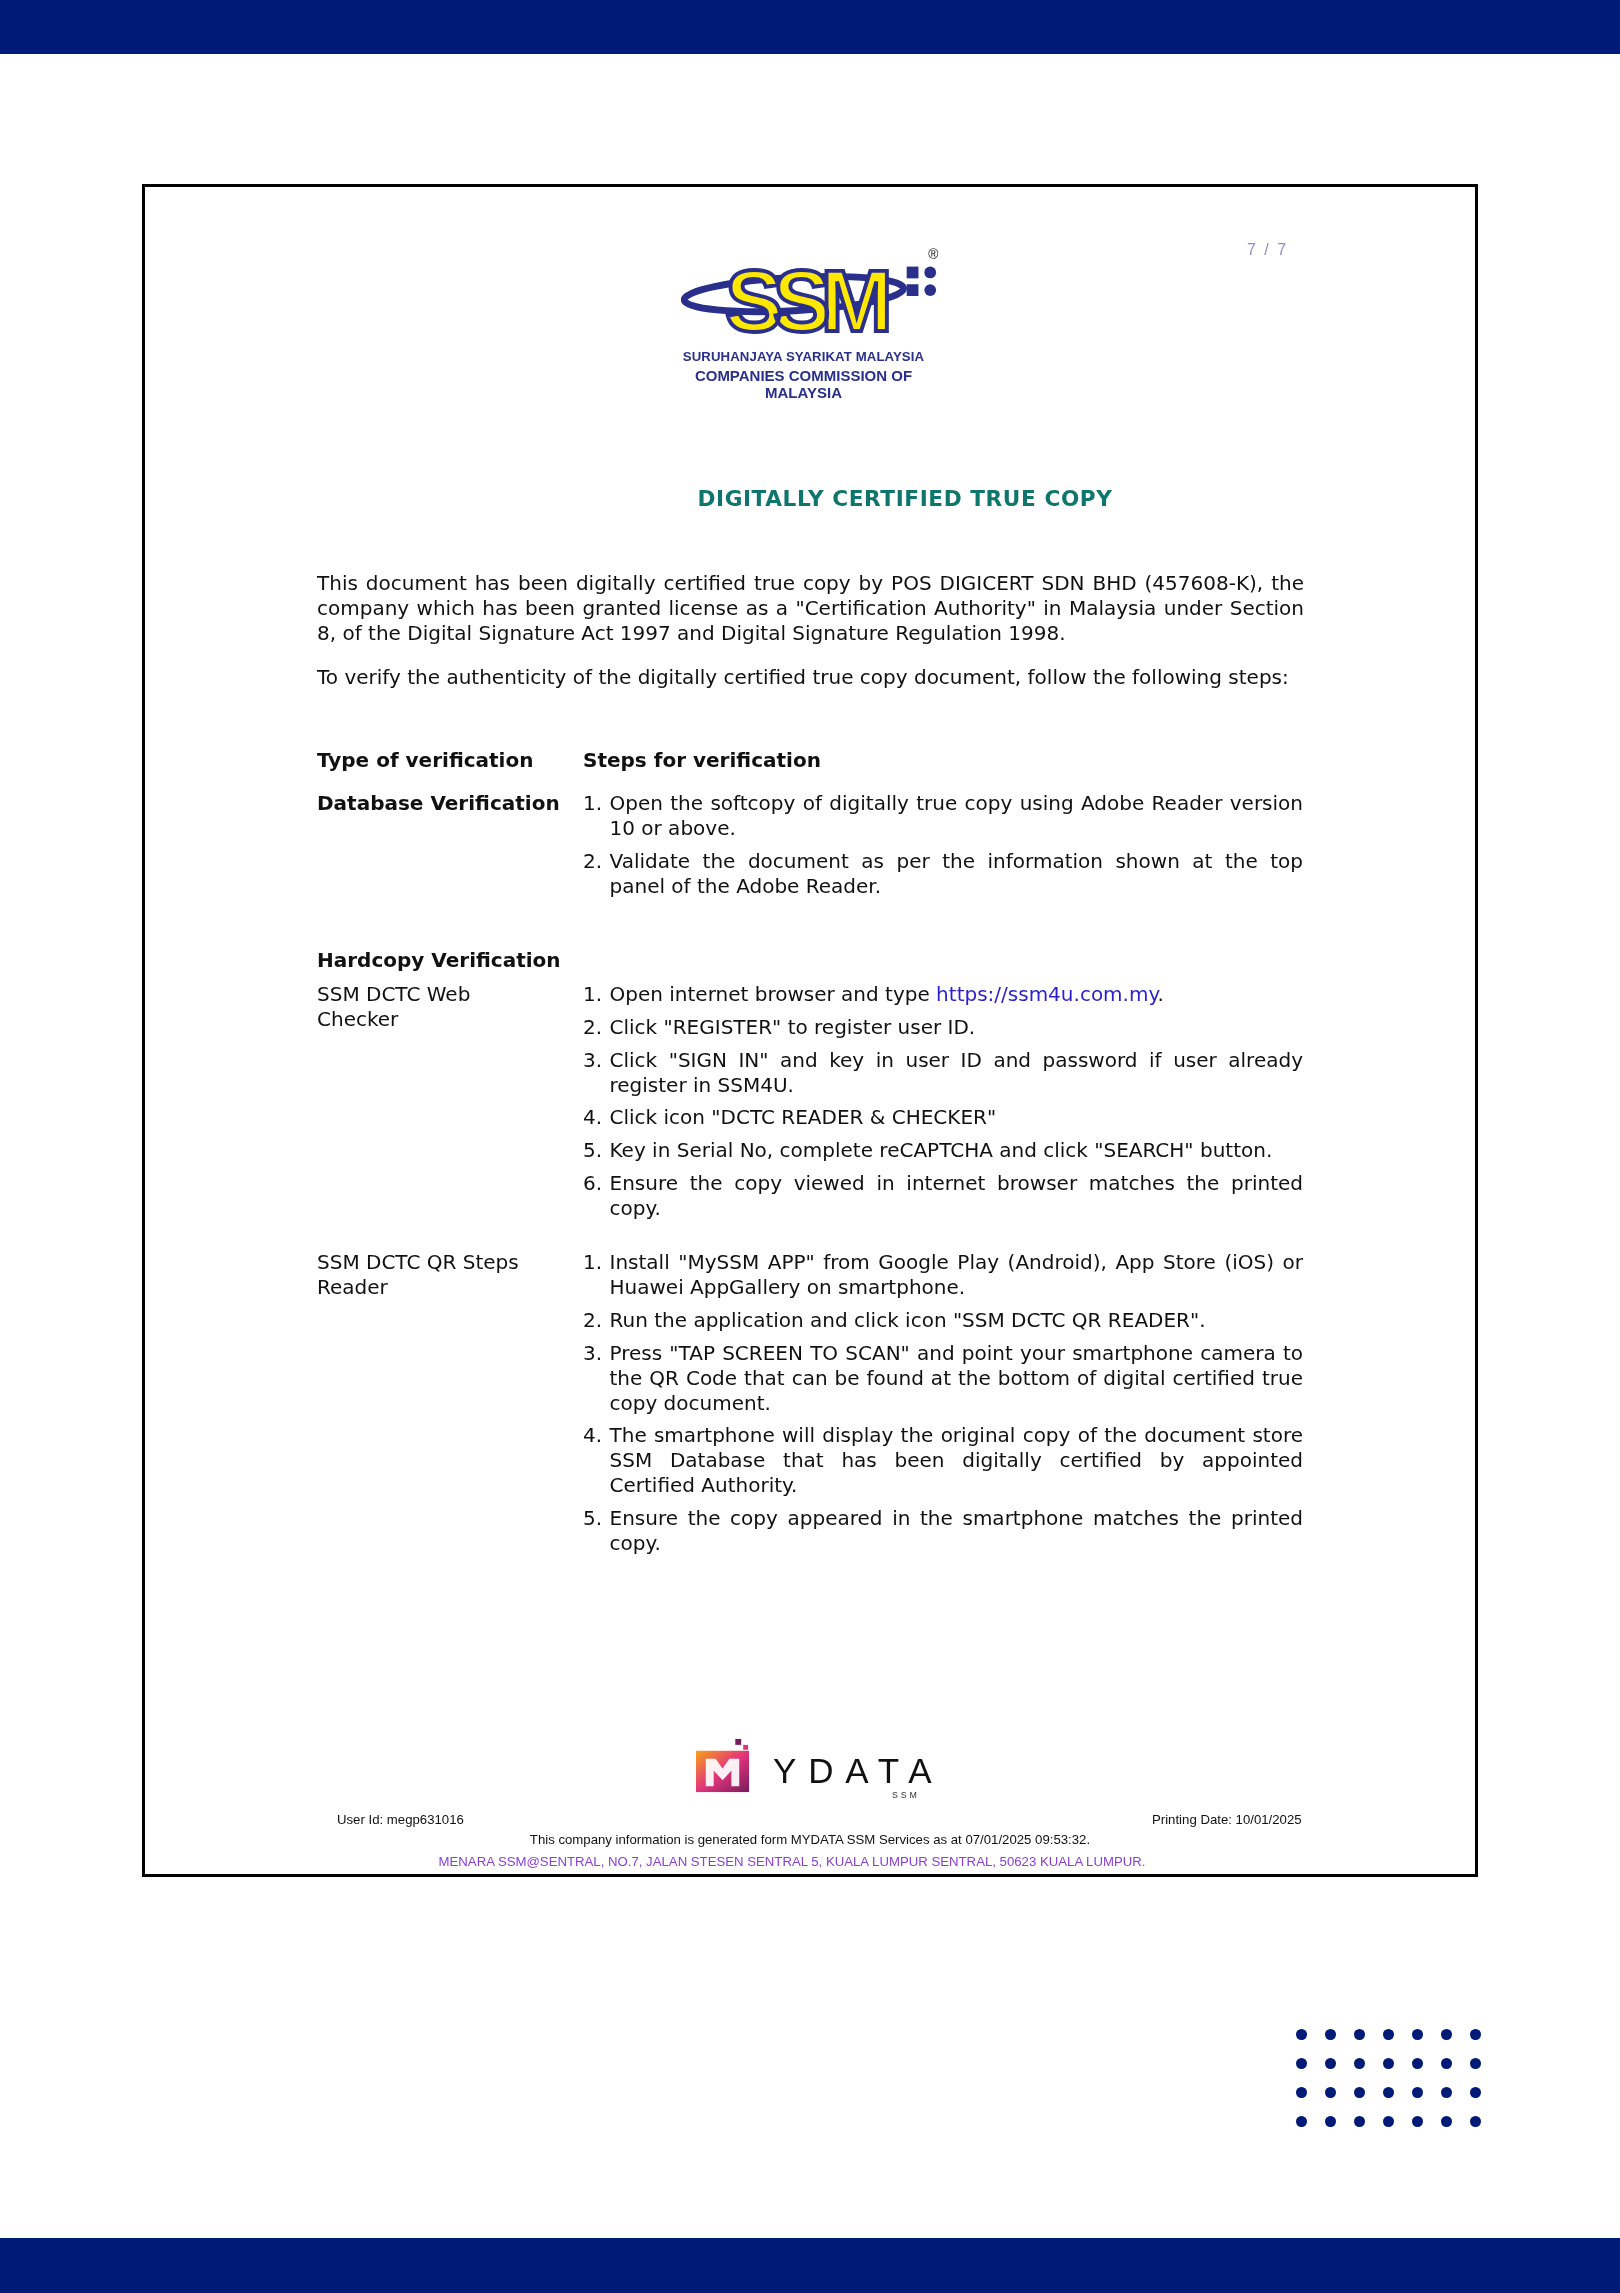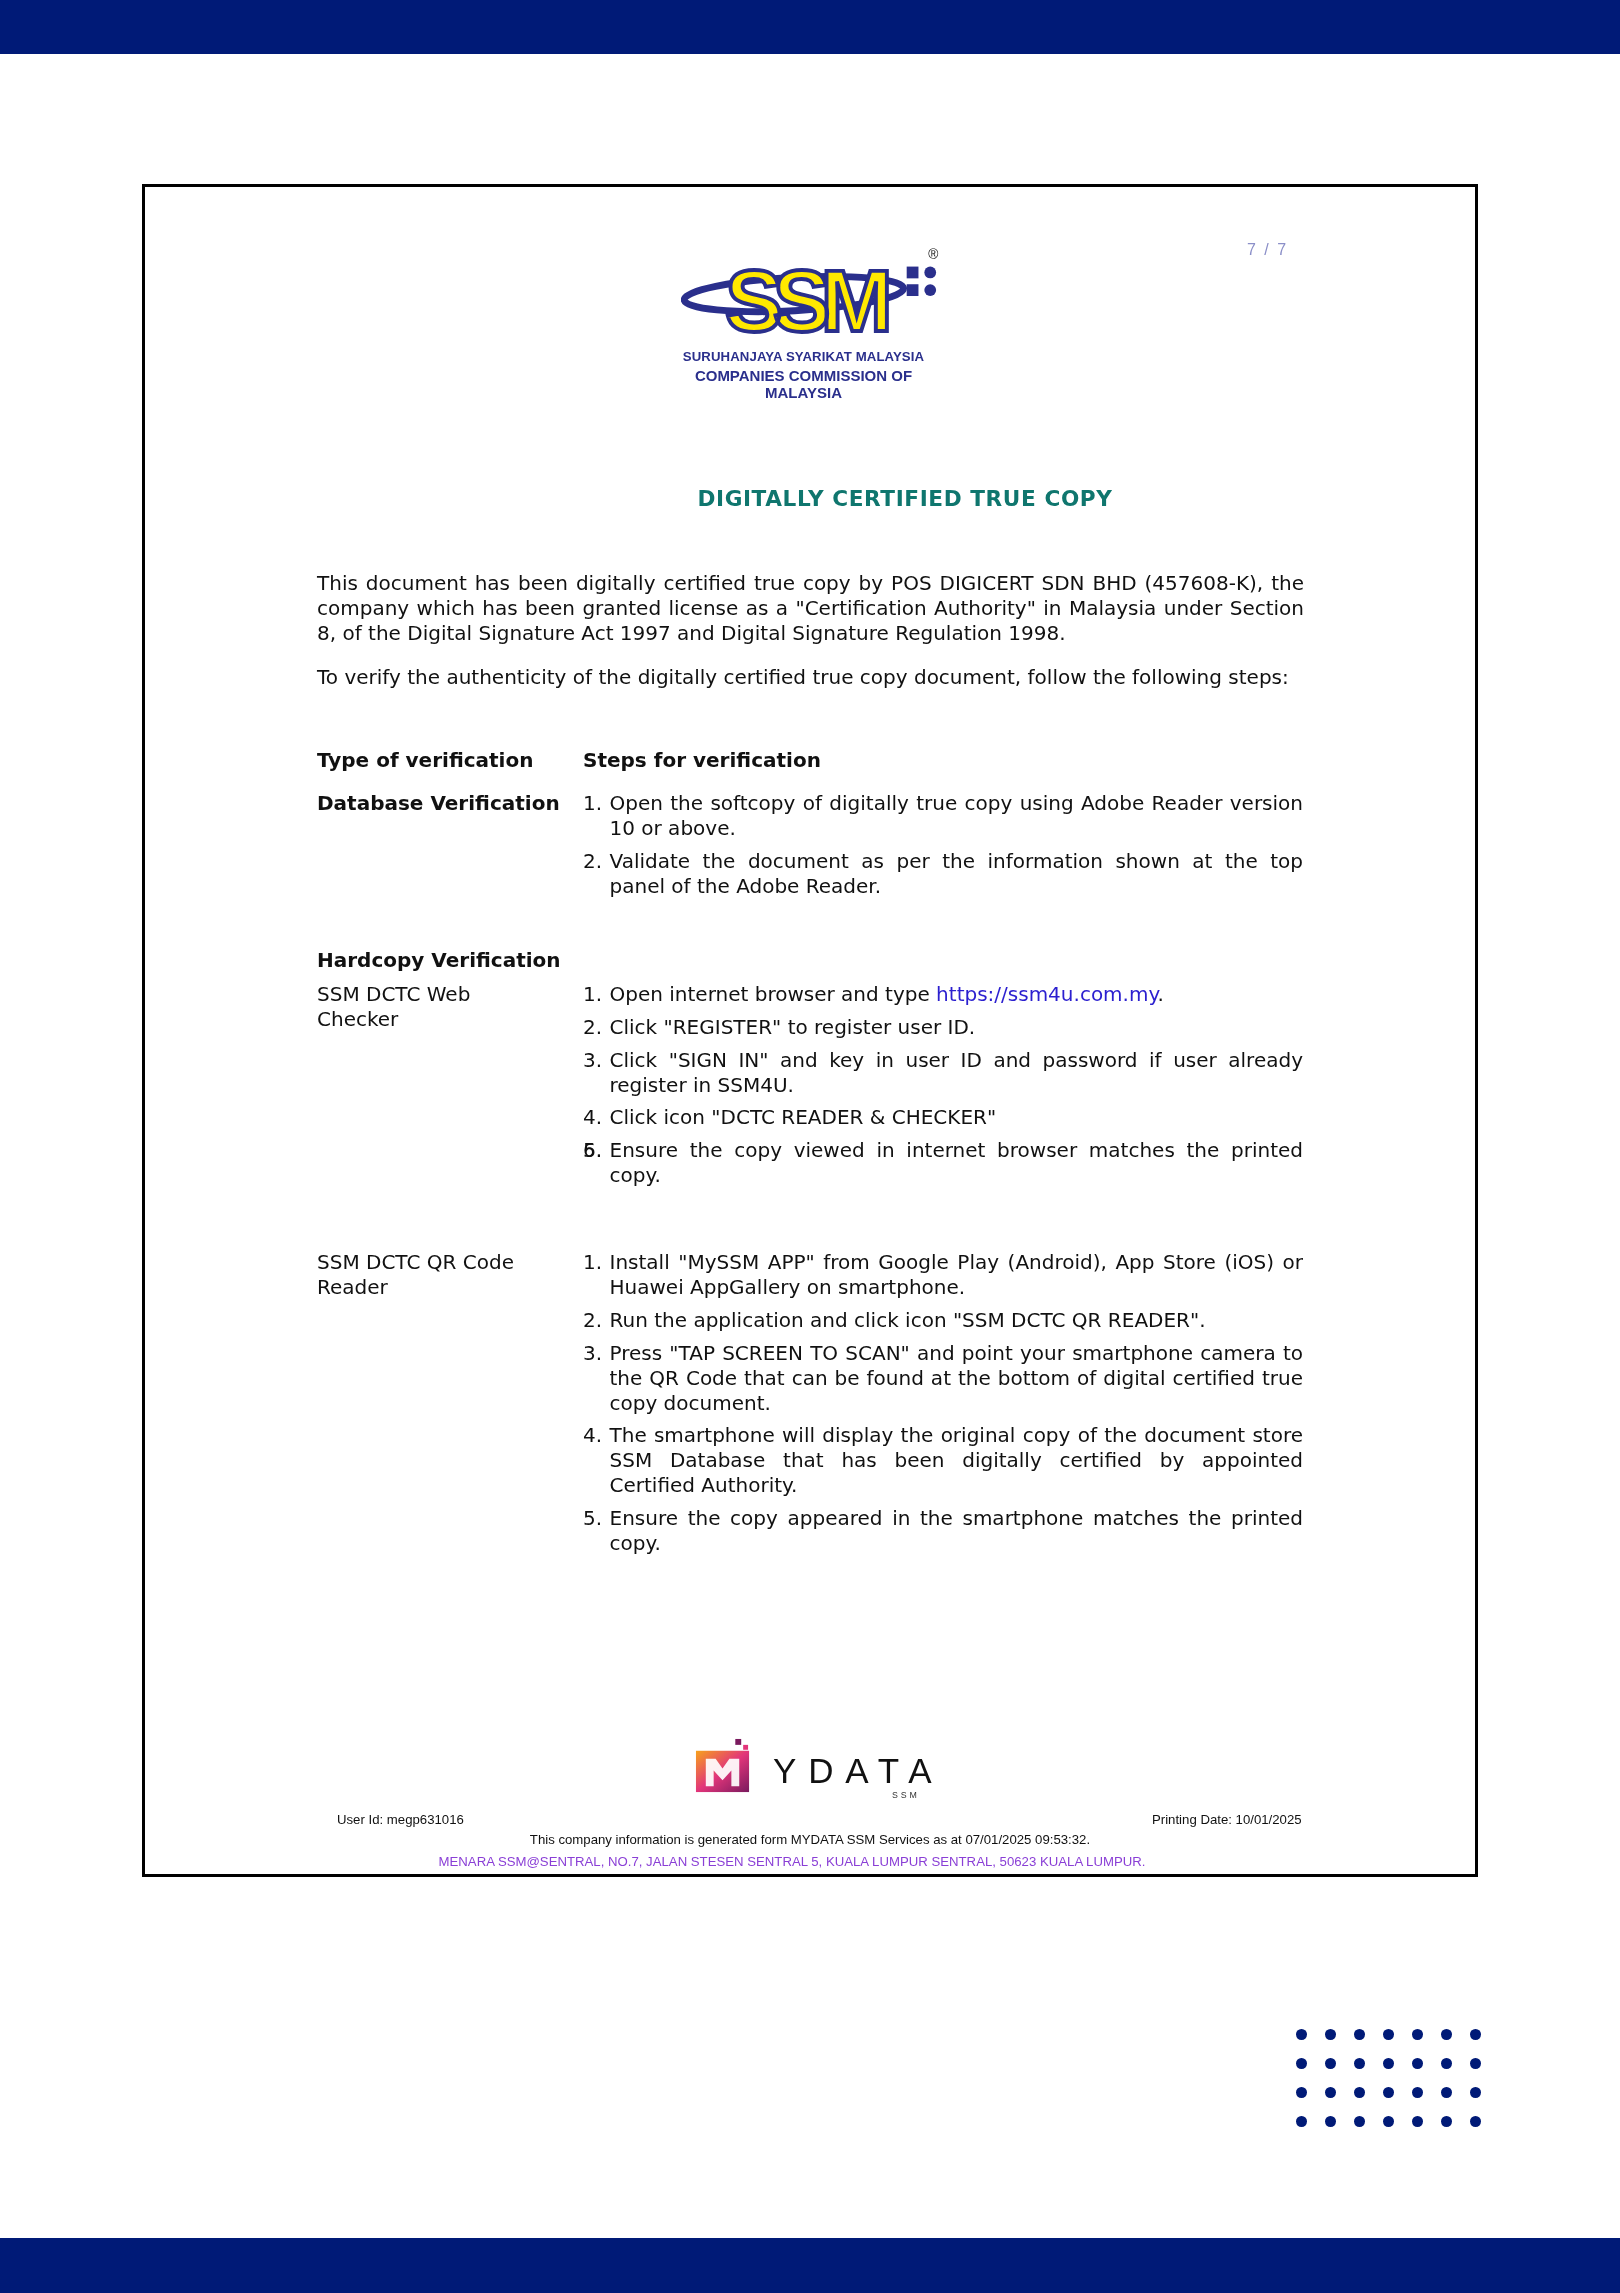--- a/index.html
+++ b/index.html
@@ -111,26 +111,26 @@
 
 <div class="col-left bold" style="top:948px;">Hardcopy Verification</div>
 
 <div class="col-left" style="top:982px; width:196px;">SSM DCTC Web Checker</div>
 <div class="col-right" style="top:982px;">
   <ol class="steps">
     <li><span class="num">1.</span><span>Open internet browser and type </span><a class="link">https://ssm4u.com.my</a><span>.</span></li>
     <li><span class="num">2.</span><span>Click "REGISTER" to register user ID.</span></li>
     <li><span class="num">3.</span><span>Click "SIGN IN" and key in user ID and password if user already register in SSM4U.</span></li>
     <li><span class="num">4.</span><span>Click icon "DCTC READER &amp; CHECKER"</span></li>
-    <li><span class="num">5.</span></li>
+    <li><span class="num">5.</span><span>Key in Serial No, complete reCAPTCHA and click "SEARCH" button.</span></li>
     <li><span class="num">6.</span><span>Ensure the copy viewed in internet browser matches the printed copy.</span></li>
   </ol>
 </div>
 
-<div class="col-left" style="top:1250px; width:225px;">SSM DCTC QR Code Reader</div>
+<div class="col-left" style="top:1250px; width:225px;">SSM DCTC QR Steps Reader</div>
 <div class="col-right" style="top:1250px;">
   <ol class="steps">
     <li><span class="num">1.</span><span>Install "MySSM APP" from Google Play (Android), App Store (iOS) or Huawei AppGallery on smartphone.</span></li>
     <li><span class="num">2.</span><span>Run the application and click icon "SSM DCTC QR READER".</span></li>
     <li><span class="num">3.</span><span>Press "TAP SCREEN TO SCAN" and point your smartphone camera to the QR Code that can be found at the bottom of digital certified true copy document.</span></li>
     <li><span class="num">4.</span><span>The smartphone will display the original copy of the document store SSM Database that has been digitally certified by appointed Certified Authority.</span></li>
     <li><span class="num">5.</span><span>Ensure the copy appeared in the smartphone matches the printed copy.</span></li>
   </ol>
 </div>
 

